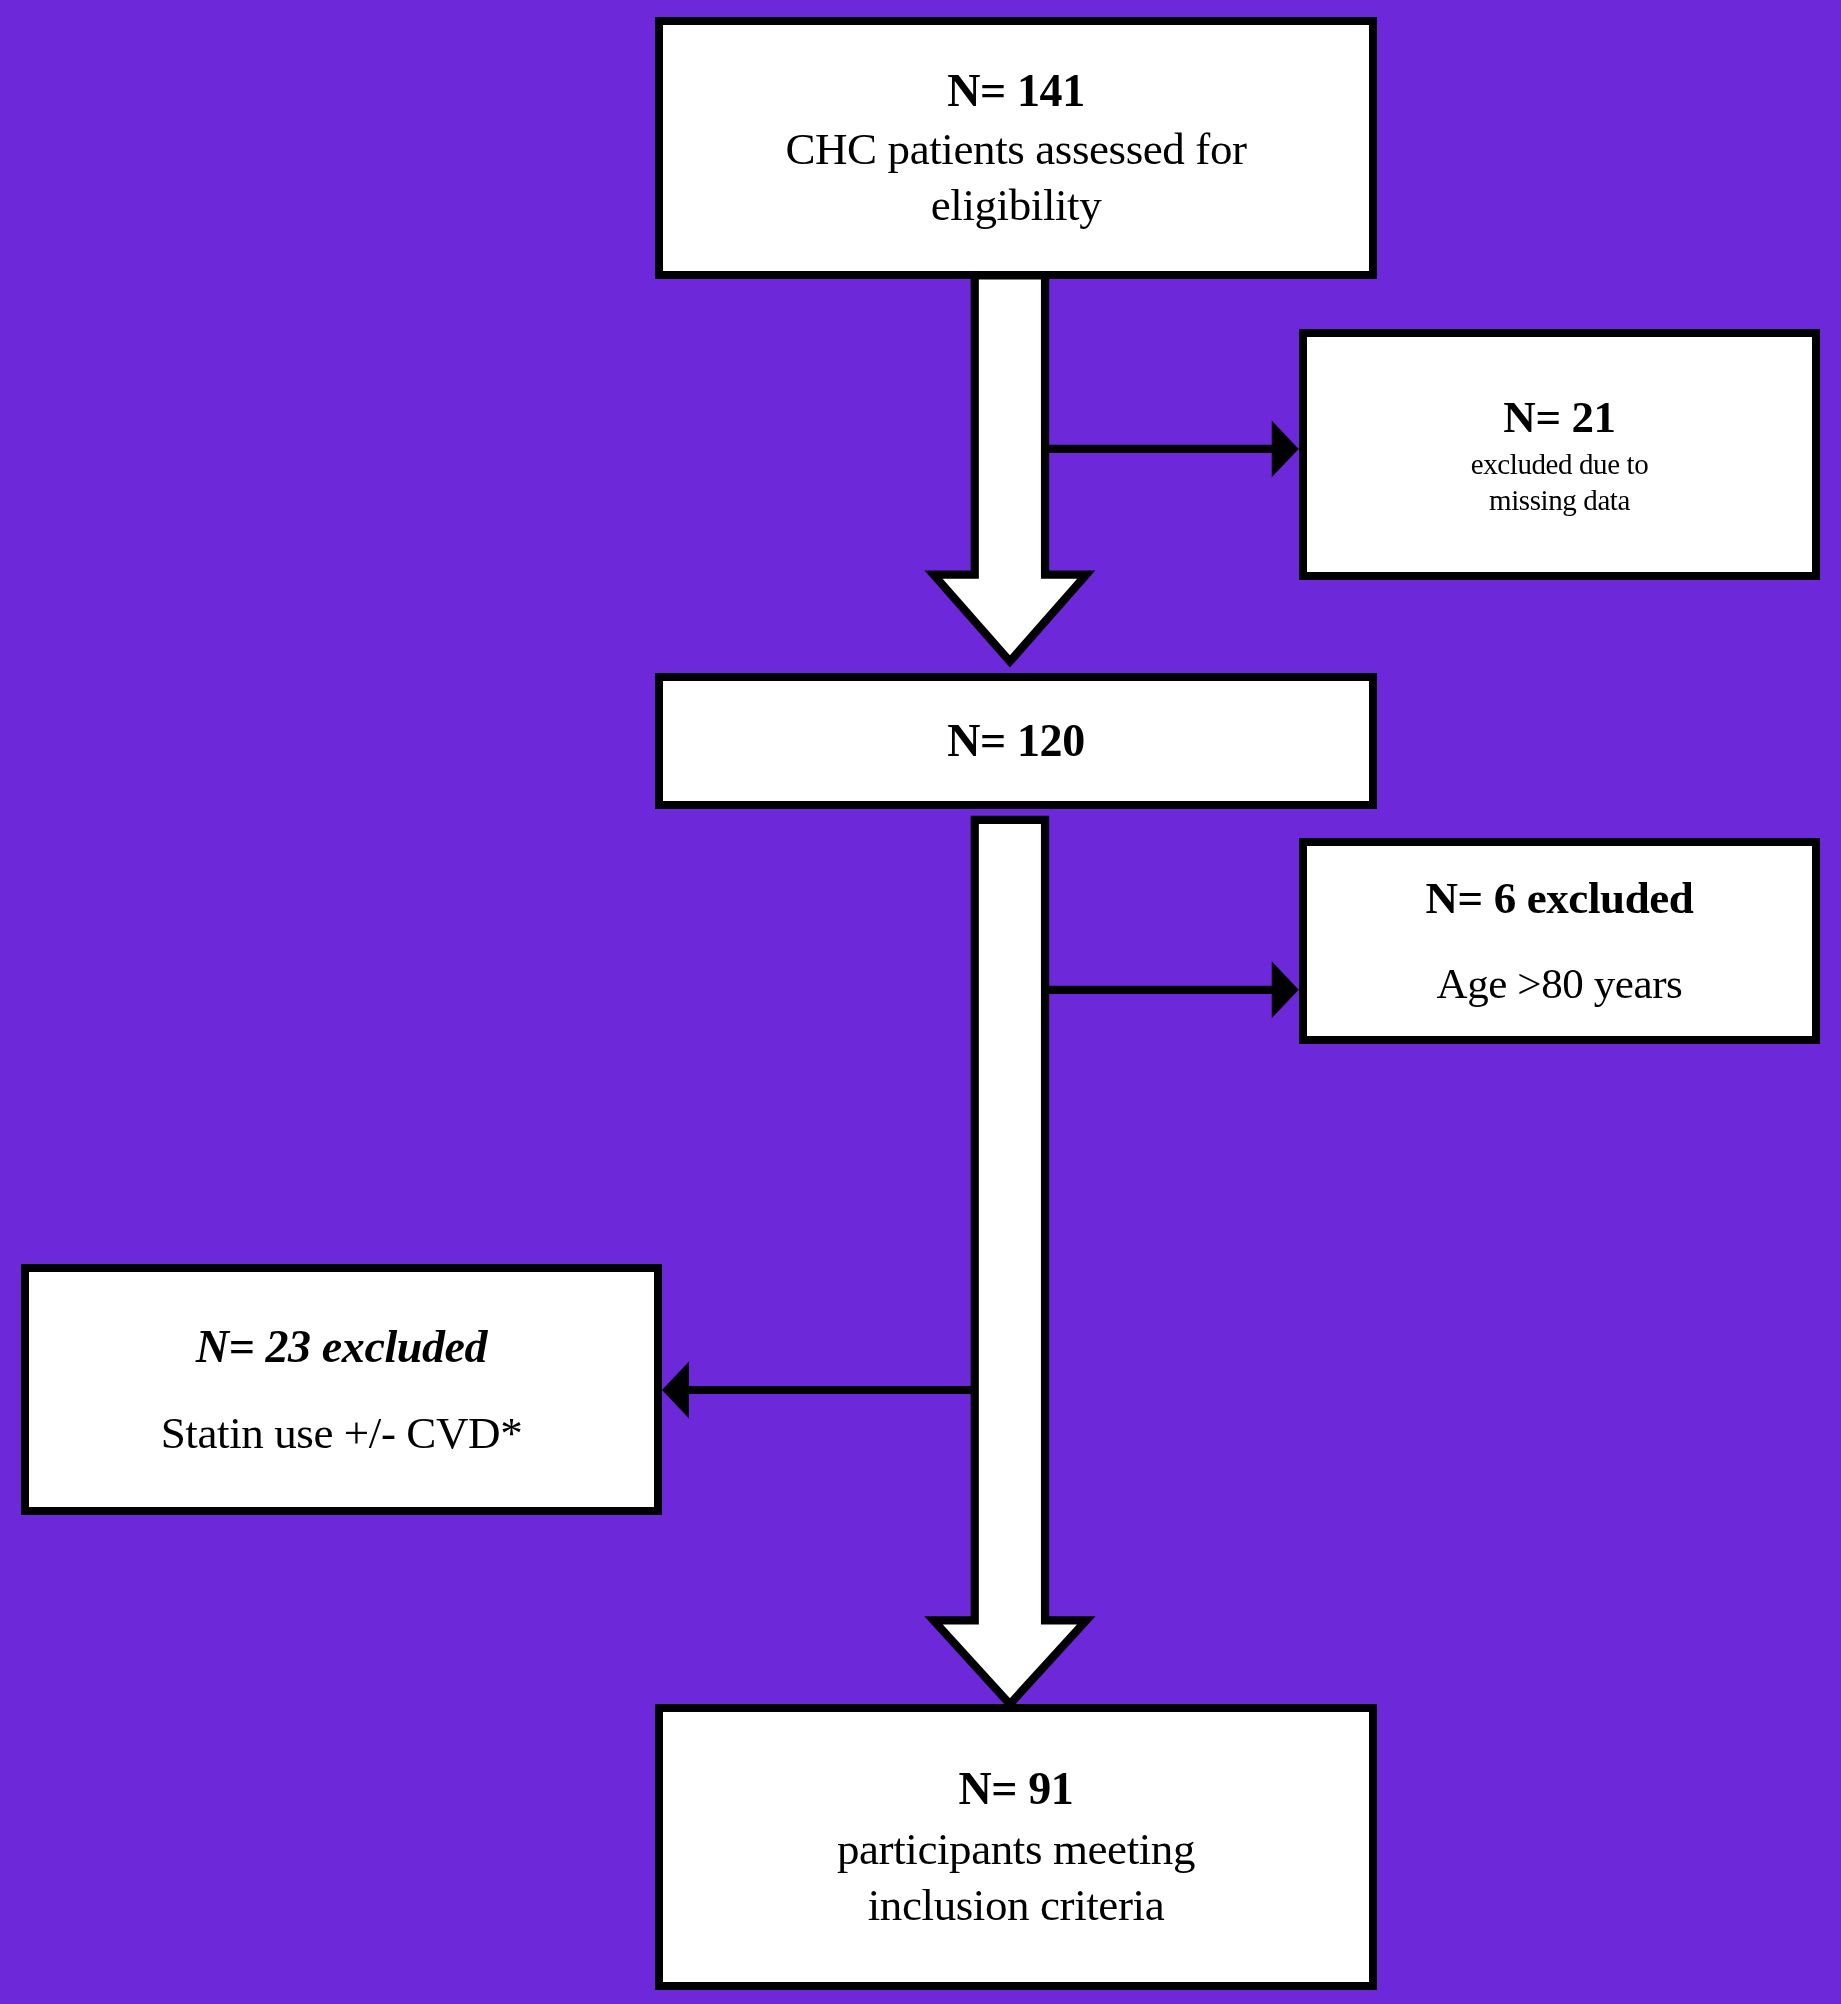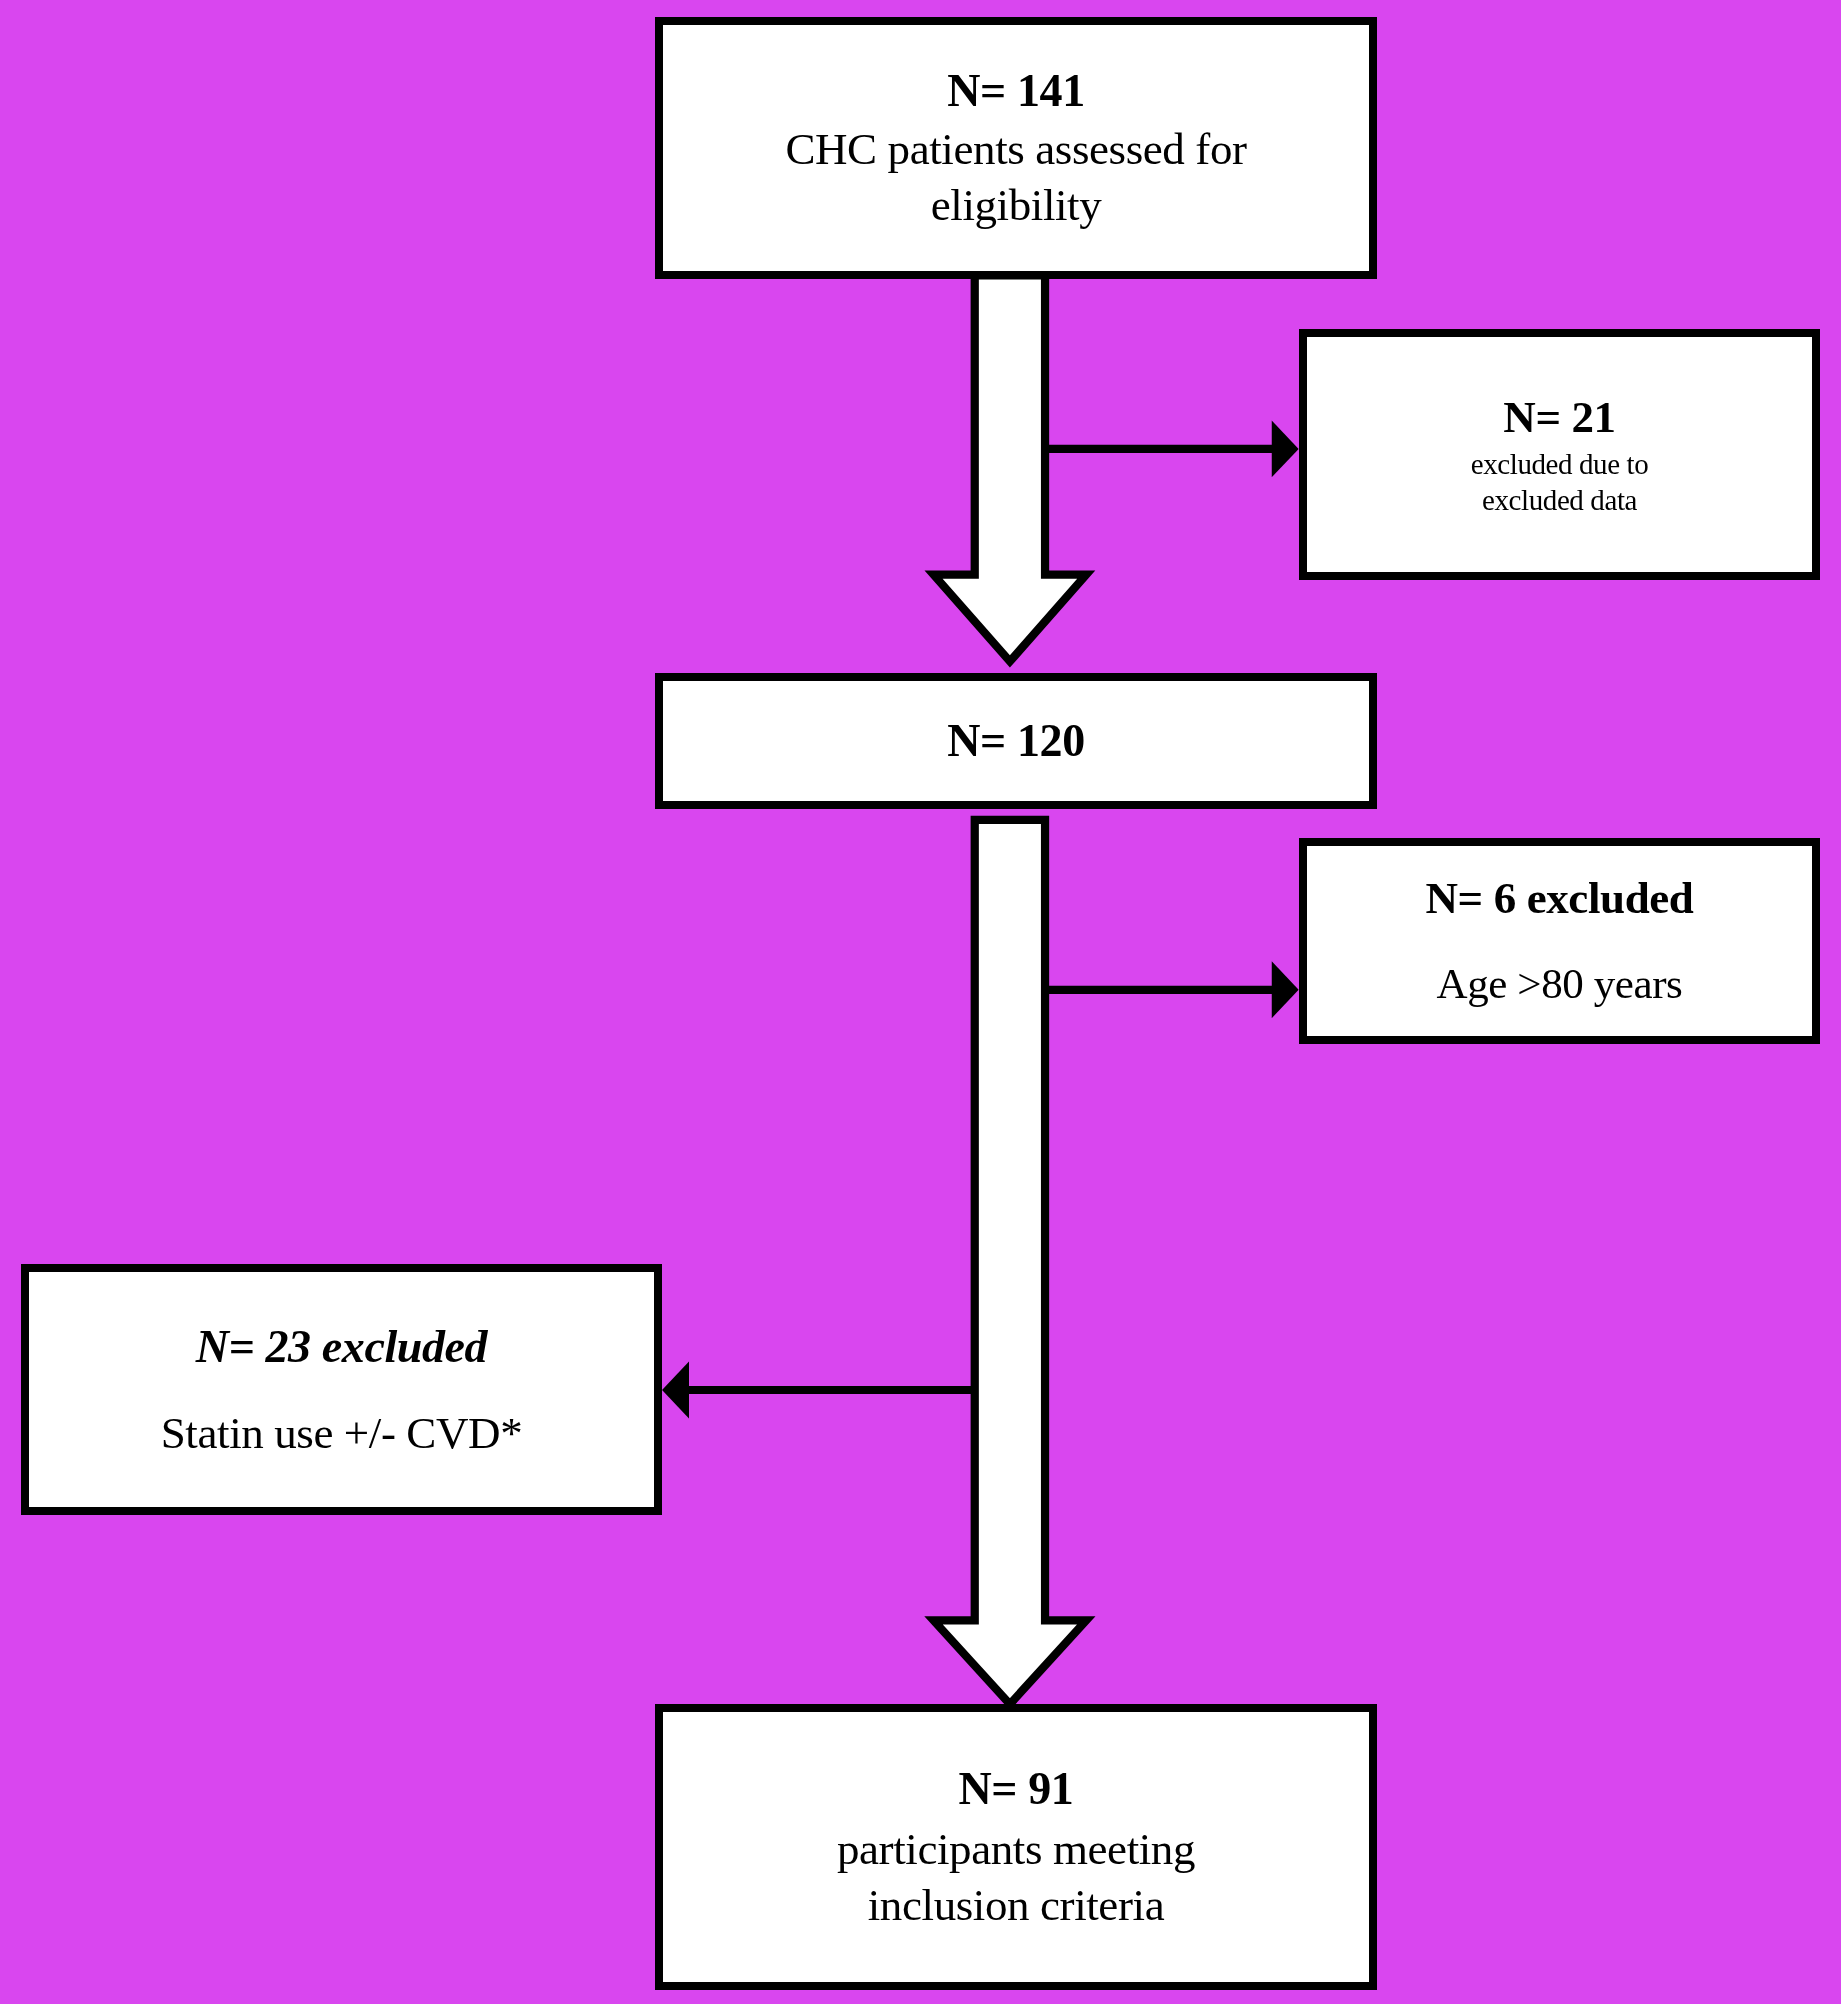--- a/index.html
+++ b/index.html
@@ -10,21 +10,21 @@
   }
   body {
     font-family: "Liberation Serif", "DejaVu Serif", serif;
     color: #000000;
   }
 
   #flow-canvas {
     position: relative;
     width: 1841px;
     height: 2005px;
-    background: #d946ef;
+    background: #6d28d9;
     overflow: hidden;
   }
 
   
   .node-box {
     position: absolute;
     box-sizing: border-box;
     border: 8.2px solid #000000;
     background: #ffffff;
     display: flex;
@@ -138,21 +138,21 @@
 
   <div class="node-box" id="box-assessed">
     <span class="node-line strong">N= 141</span>
     <span class="node-line plain">CHC patients assessed for</span>
     <span class="node-line plain">eligibility</span>
   </div>
 
   <div class="node-box" id="box-excl-missing">
     <span class="node-line strong">N= 21</span>
     <span class="node-line plain">excluded due to</span>
-    <span class="node-line plain">excluded data</span>
+    <span class="node-line plain">missing data</span>
   </div>
 
   <div class="node-box" id="box-eligible">
     <span class="node-line strong">N= 120</span>
   </div>
 
   <div class="node-box" id="box-excl-age">
     <span class="node-line strong">N= 6 excluded</span>
     <span class="node-line plain">Age &gt;80 years</span>
   </div>

